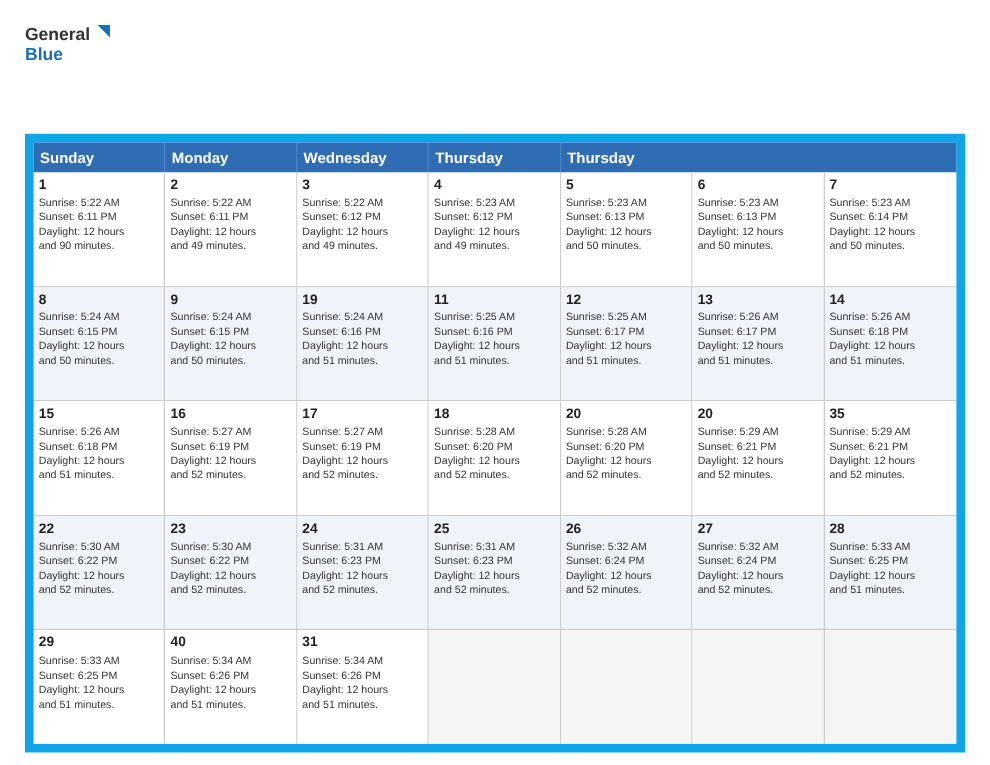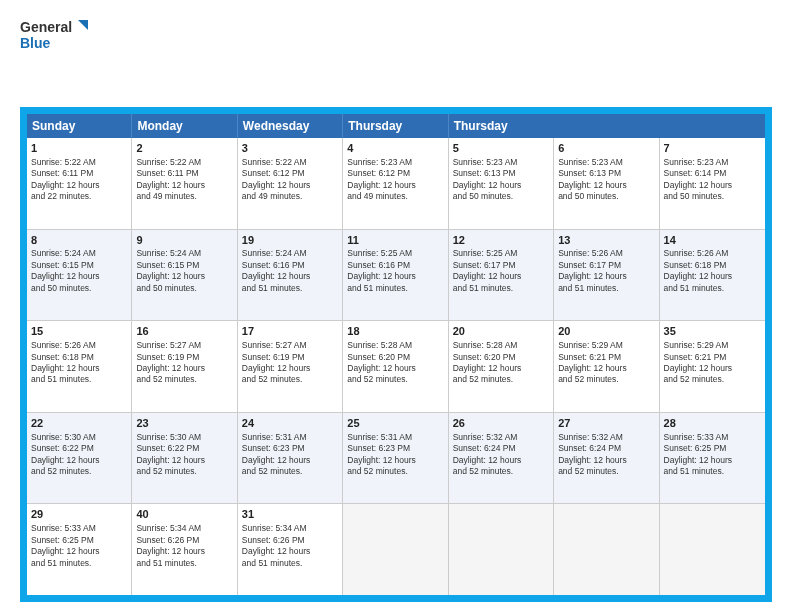--- a/index.html
+++ b/index.html
@@ -116,21 +116,21 @@
   <div class="calendar">
     <div class="cal-header">
     <div class="cal-header-cell">Sunday</div>
         <div class="cal-header-cell">Monday</div>
         <div class="cal-header-cell">Wednesday</div>
         <div class="cal-header-cell">Thursday</div>
         <div class="cal-header-cell">Thursday</div>
       </div>
     <div class="cal-body">
     <div class="cal-row">
-          <div class="cal-cell"><span class="day-num">1</span><span>Sunrise: 5:22 AM</span><br><span>Sunset: 6:11 PM</span><br><span>Daylight: 12 hours</span><br><span>and 22 minutes.</span><br></div>
+          <div class="cal-cell"><span class="day-num">1</span><span>Sunrise: 5:22 AM</span><br><span>Sunset: 6:11 PM</span><br><span>Daylight: 12 hours</span><br><span>and 90 minutes.</span><br></div>
           <div class="cal-cell"><span class="day-num">2</span><span>Sunrise: 5:22 AM</span><br><span>Sunset: 6:11 PM</span><br><span>Daylight: 12 hours</span><br><span>and 49 minutes.</span><br></div>
           <div class="cal-cell"><span class="day-num">3</span><span>Sunrise: 5:22 AM</span><br><span>Sunset: 6:12 PM</span><br><span>Daylight: 12 hours</span><br><span>and 49 minutes.</span><br></div>
           <div class="cal-cell"><span class="day-num">4</span><span>Sunrise: 5:23 AM</span><br><span>Sunset: 6:12 PM</span><br><span>Daylight: 12 hours</span><br><span>and 49 minutes.</span><br></div>
           <div class="cal-cell"><span class="day-num">5</span><span>Sunrise: 5:23 AM</span><br><span>Sunset: 6:13 PM</span><br><span>Daylight: 12 hours</span><br><span>and 50 minutes.</span><br></div>
           <div class="cal-cell"><span class="day-num">6</span><span>Sunrise: 5:23 AM</span><br><span>Sunset: 6:13 PM</span><br><span>Daylight: 12 hours</span><br><span>and 50 minutes.</span><br></div>
           <div class="cal-cell"><span class="day-num">7</span><span>Sunrise: 5:23 AM</span><br><span>Sunset: 6:14 PM</span><br><span>Daylight: 12 hours</span><br><span>and 50 minutes.</span><br></div>
         </div>
         <div class="cal-row">
           <div class="cal-cell"><span class="day-num">8</span><span>Sunrise: 5:24 AM</span><br><span>Sunset: 6:15 PM</span><br><span>Daylight: 12 hours</span><br><span>and 50 minutes.</span><br></div>
           <div class="cal-cell"><span class="day-num">9</span><span>Sunrise: 5:24 AM</span><br><span>Sunset: 6:15 PM</span><br><span>Daylight: 12 hours</span><br><span>and 50 minutes.</span><br></div>

